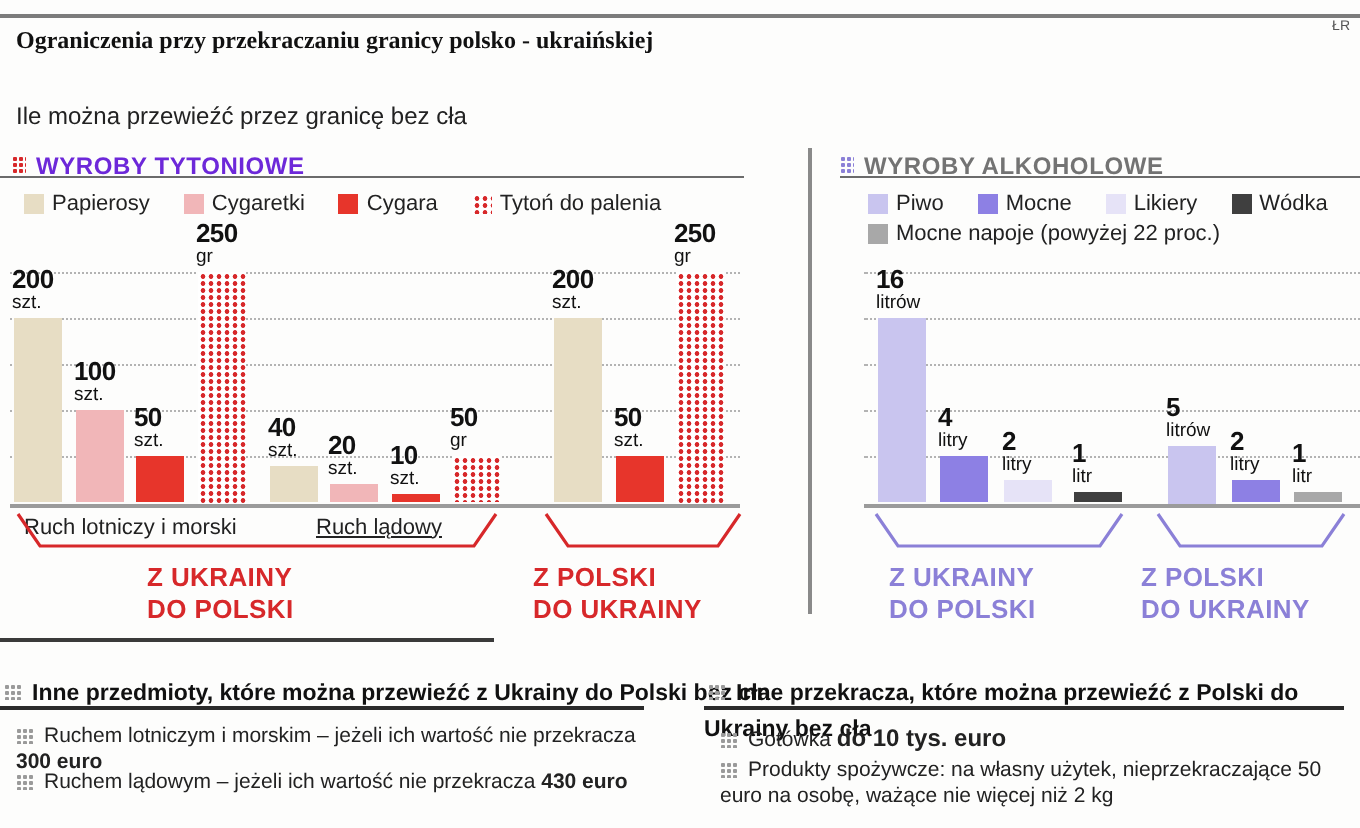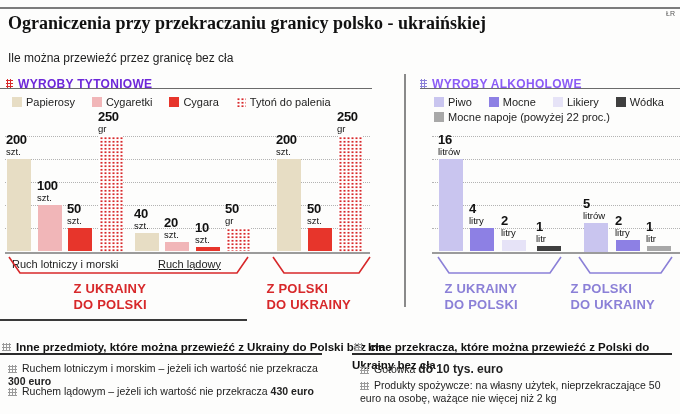--- a/index.html
+++ b/index.html
@@ -3,21 +3,21 @@
 <meta charset="utf-8">
 <style>
   html,body{margin:0;padding:0;}
   body{
     width:680px;height:414px;background:#fdfdfc;overflow:hidden;position:relative;
     font-family:"Liberation Sans", sans-serif;color:#1c1c1c;
   }
   .abs{position:absolute;}
   #top-rule{top:7px;left:0;width:680px;height:2px;background:#7c7c7c;}
   #credit{top:10px;right:5px;font-size:7px;color:#555;}
-  #main-title{top:13px;left:8px;font-family:"Liberation Serif",serif;font-weight:bold;font-size:18px;color:#111;}
+  #main-title{top:13px;left:8px;font-family:"Liberation Serif",serif;font-weight:bold;font-size:12px;color:#111;}
   #subtitle{top:51px;left:8px;font-size:12px;color:#222;}
 
   .section-head{font-weight:bold;font-size:12px;letter-spacing:.3px;}
   .head-underline{height:1px;background:#6b6b6b;}
   .dots-icon{display:inline-block;vertical-align:middle;
     background-image:radial-gradient(circle,#9a9a9a 1px,rgba(0,0,0,0) 1.25px);
     background-size:3px 3px;width:9px;height:8px;margin-right:5px;}
   .dots-icon.red{background-image:radial-gradient(circle,#d7282a 1px,rgba(0,0,0,0) 1.25px);width:7px;height:9px;}
   .dots-icon.purple{background-image:radial-gradient(circle,#8b80d7 1px,rgba(0,0,0,0) 1.25px);width:7px;height:9px;}
 
@@ -74,21 +74,21 @@
       <span class="legend-swatch" style="background: rgb(231, 53, 43);"></span>
       <span>Cygara</span>
     </span>
     <span class="legend-item">
       <span class="legend-swatch pattern-dots"></span>
       <span>Tytoń do palenia</span>
     </span>
   </div>
 
 <div class="abs" style="top:74px;left:420px;">
-  <span class="dots-icon purple"></span><span class="section-head" style="color:#8b5cf6;">WYROBY ALKOHOLOWE</span>
+  <span class="dots-icon purple"></span><span class="section-head" style="color:#737373;">WYROBY ALKOHOLOWE</span>
 </div>
 <div class="abs head-underline" style="top:88px;left:420px;width:260px;"></div>
 <div class="abs legend-row" id="alcohol-legend-1" style="top:96px;left:434px;">
     <span class="legend-item">
       <span class="legend-swatch" style="background: rgb(201, 197, 239);"></span>
       <span>Piwo</span>
     </span>
     <span class="legend-item">
       <span class="legend-swatch" style="background: rgb(141, 128, 228);"></span>
       <span>Mocne</span>

